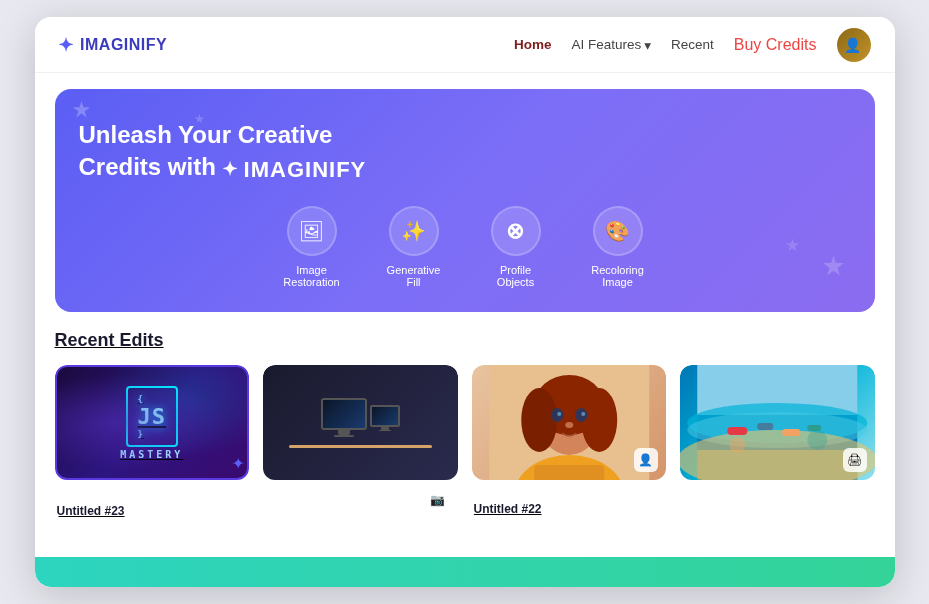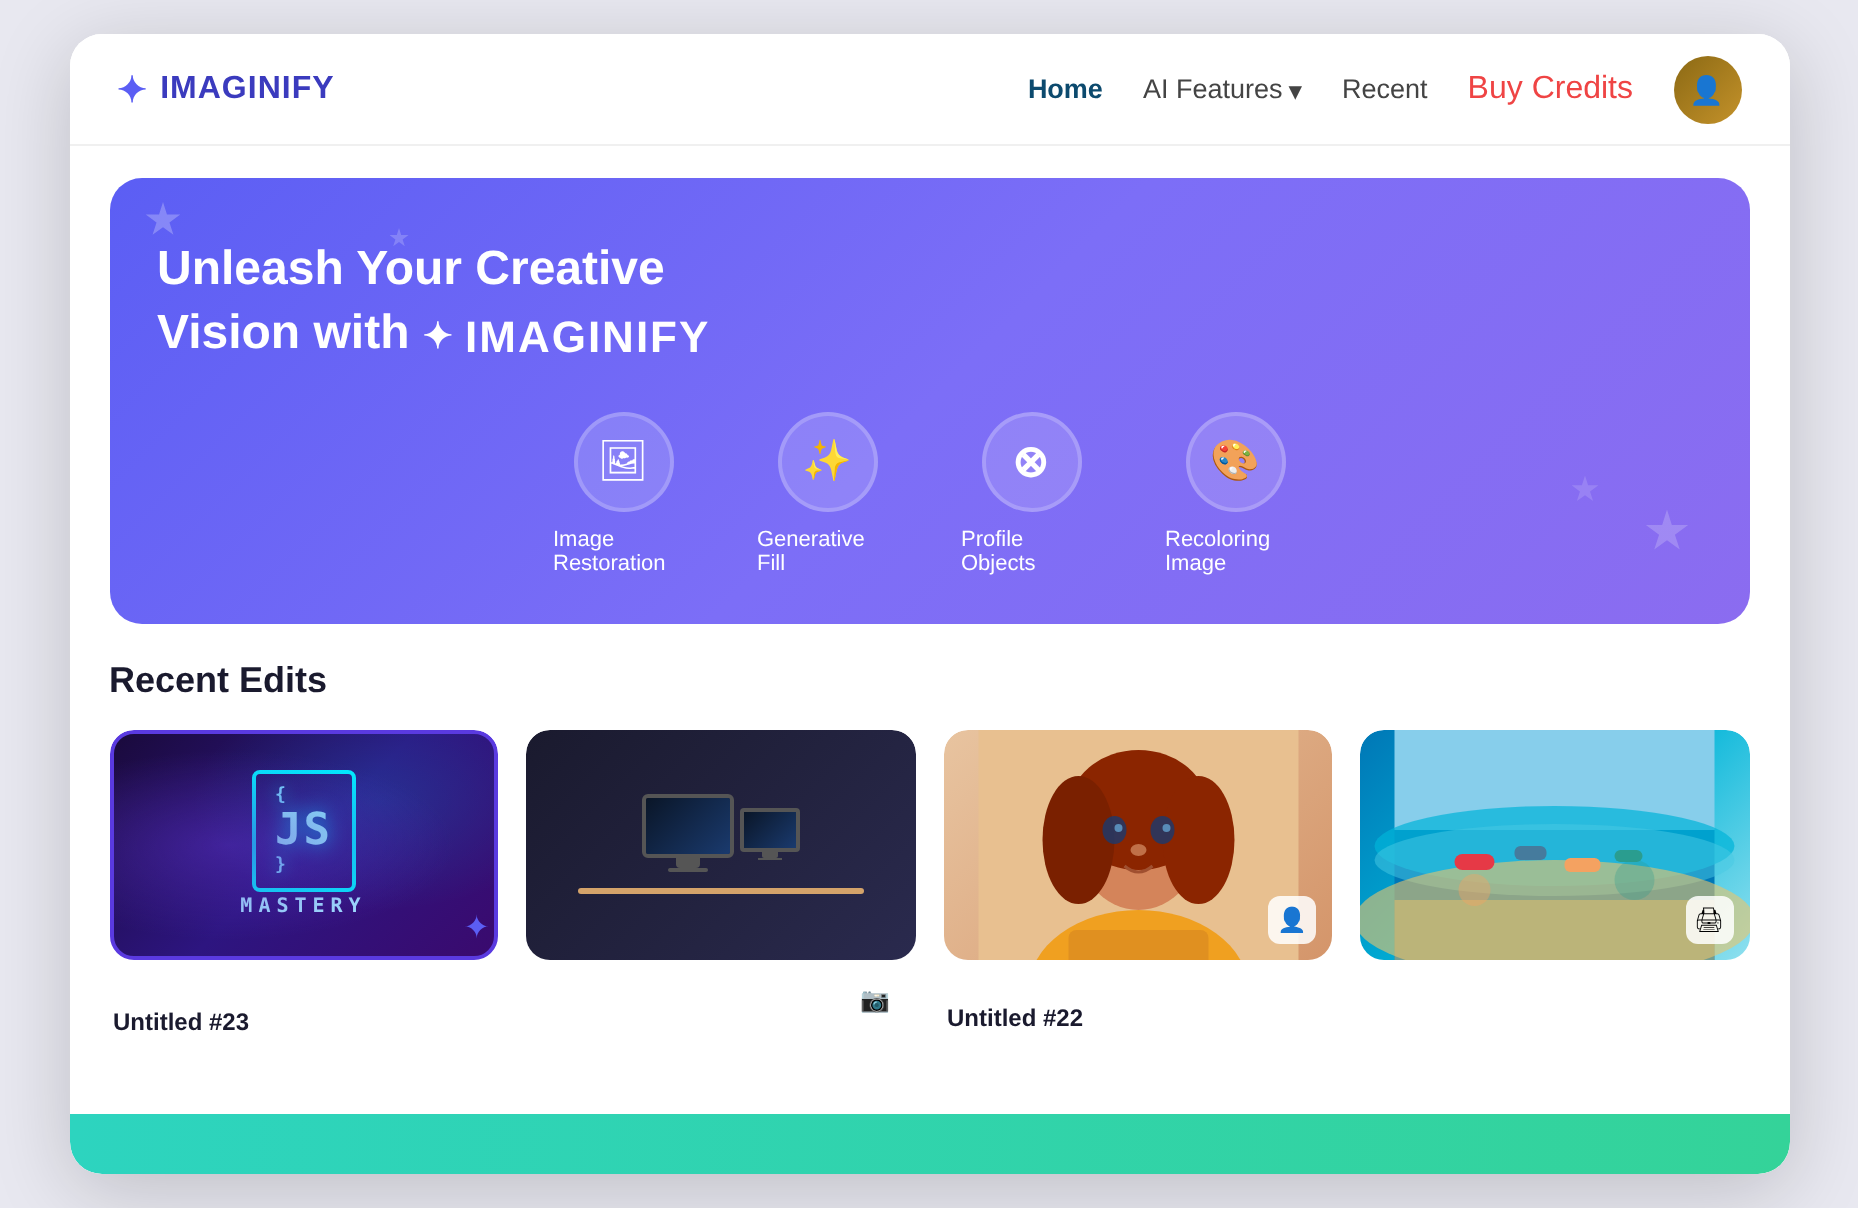--- a/index.html
+++ b/index.html
@@ -50,21 +50,21 @@
       align-items: center;
       gap: 20px;
     }
     .nav-link {
       font-size: 13.5px;
       color: #444;
       cursor: pointer;
       text-decoration: none;
     }
     .nav-link.active {
-      color: #0c4a6e;
+      color: #7f1d1d;
       font-weight: 600;
     }
     .nav-link-ai {
       display: flex;
       align-items: center;
       gap: 3px;
       font-size: 13.5px;
       color: #444;
       cursor: pointer;
     }
@@ -169,25 +169,27 @@
       display: flex;
       align-items: center;
       justify-content: center;
       font-size: 20px;
       color: #fff;
       border: 2px solid rgba(255,255,255,0.2);
     }
     .hero-feature-label {
       color: #fff;
       font-size: 11px;
+      text-align: center;
       max-width: 70px;
     }
     
     .recent-section {
       padding: 18px 20px 0;
+      text-decoration: underline;
     }
     .section-title {
       font-size: 18px;
       font-weight: 700;
       color: #1a1a2e;
       margin-bottom: 14px;
     }
     .cards-row {
       display: flex;
       gap: 14px;
@@ -384,21 +386,21 @@
   </nav>
 
   <div class="hero">
     <div class="hero-bg-shape1"></div>
     <div class="hero-bg-shape2"></div>
     <div class="hero-bg-shape3"></div>
     <div class="hero-bg-shape4"></div>
 
     <div class="hero-title">
       <span>Unleash Your Creative</span><br>
-      <span>Vision with</span>
+      <span>Credits with</span>
       <span class="hero-title-logo">
         <span style="font-size:18px;">✦</span>
         <span>IMAGINIFY</span>
       </span>
     </div>
 
     <div class="hero-features">
       <div class="hero-feature">
         <div class="hero-feature-icon">🖼</div>
         <span class="hero-feature-label">Image Restoration</span>

